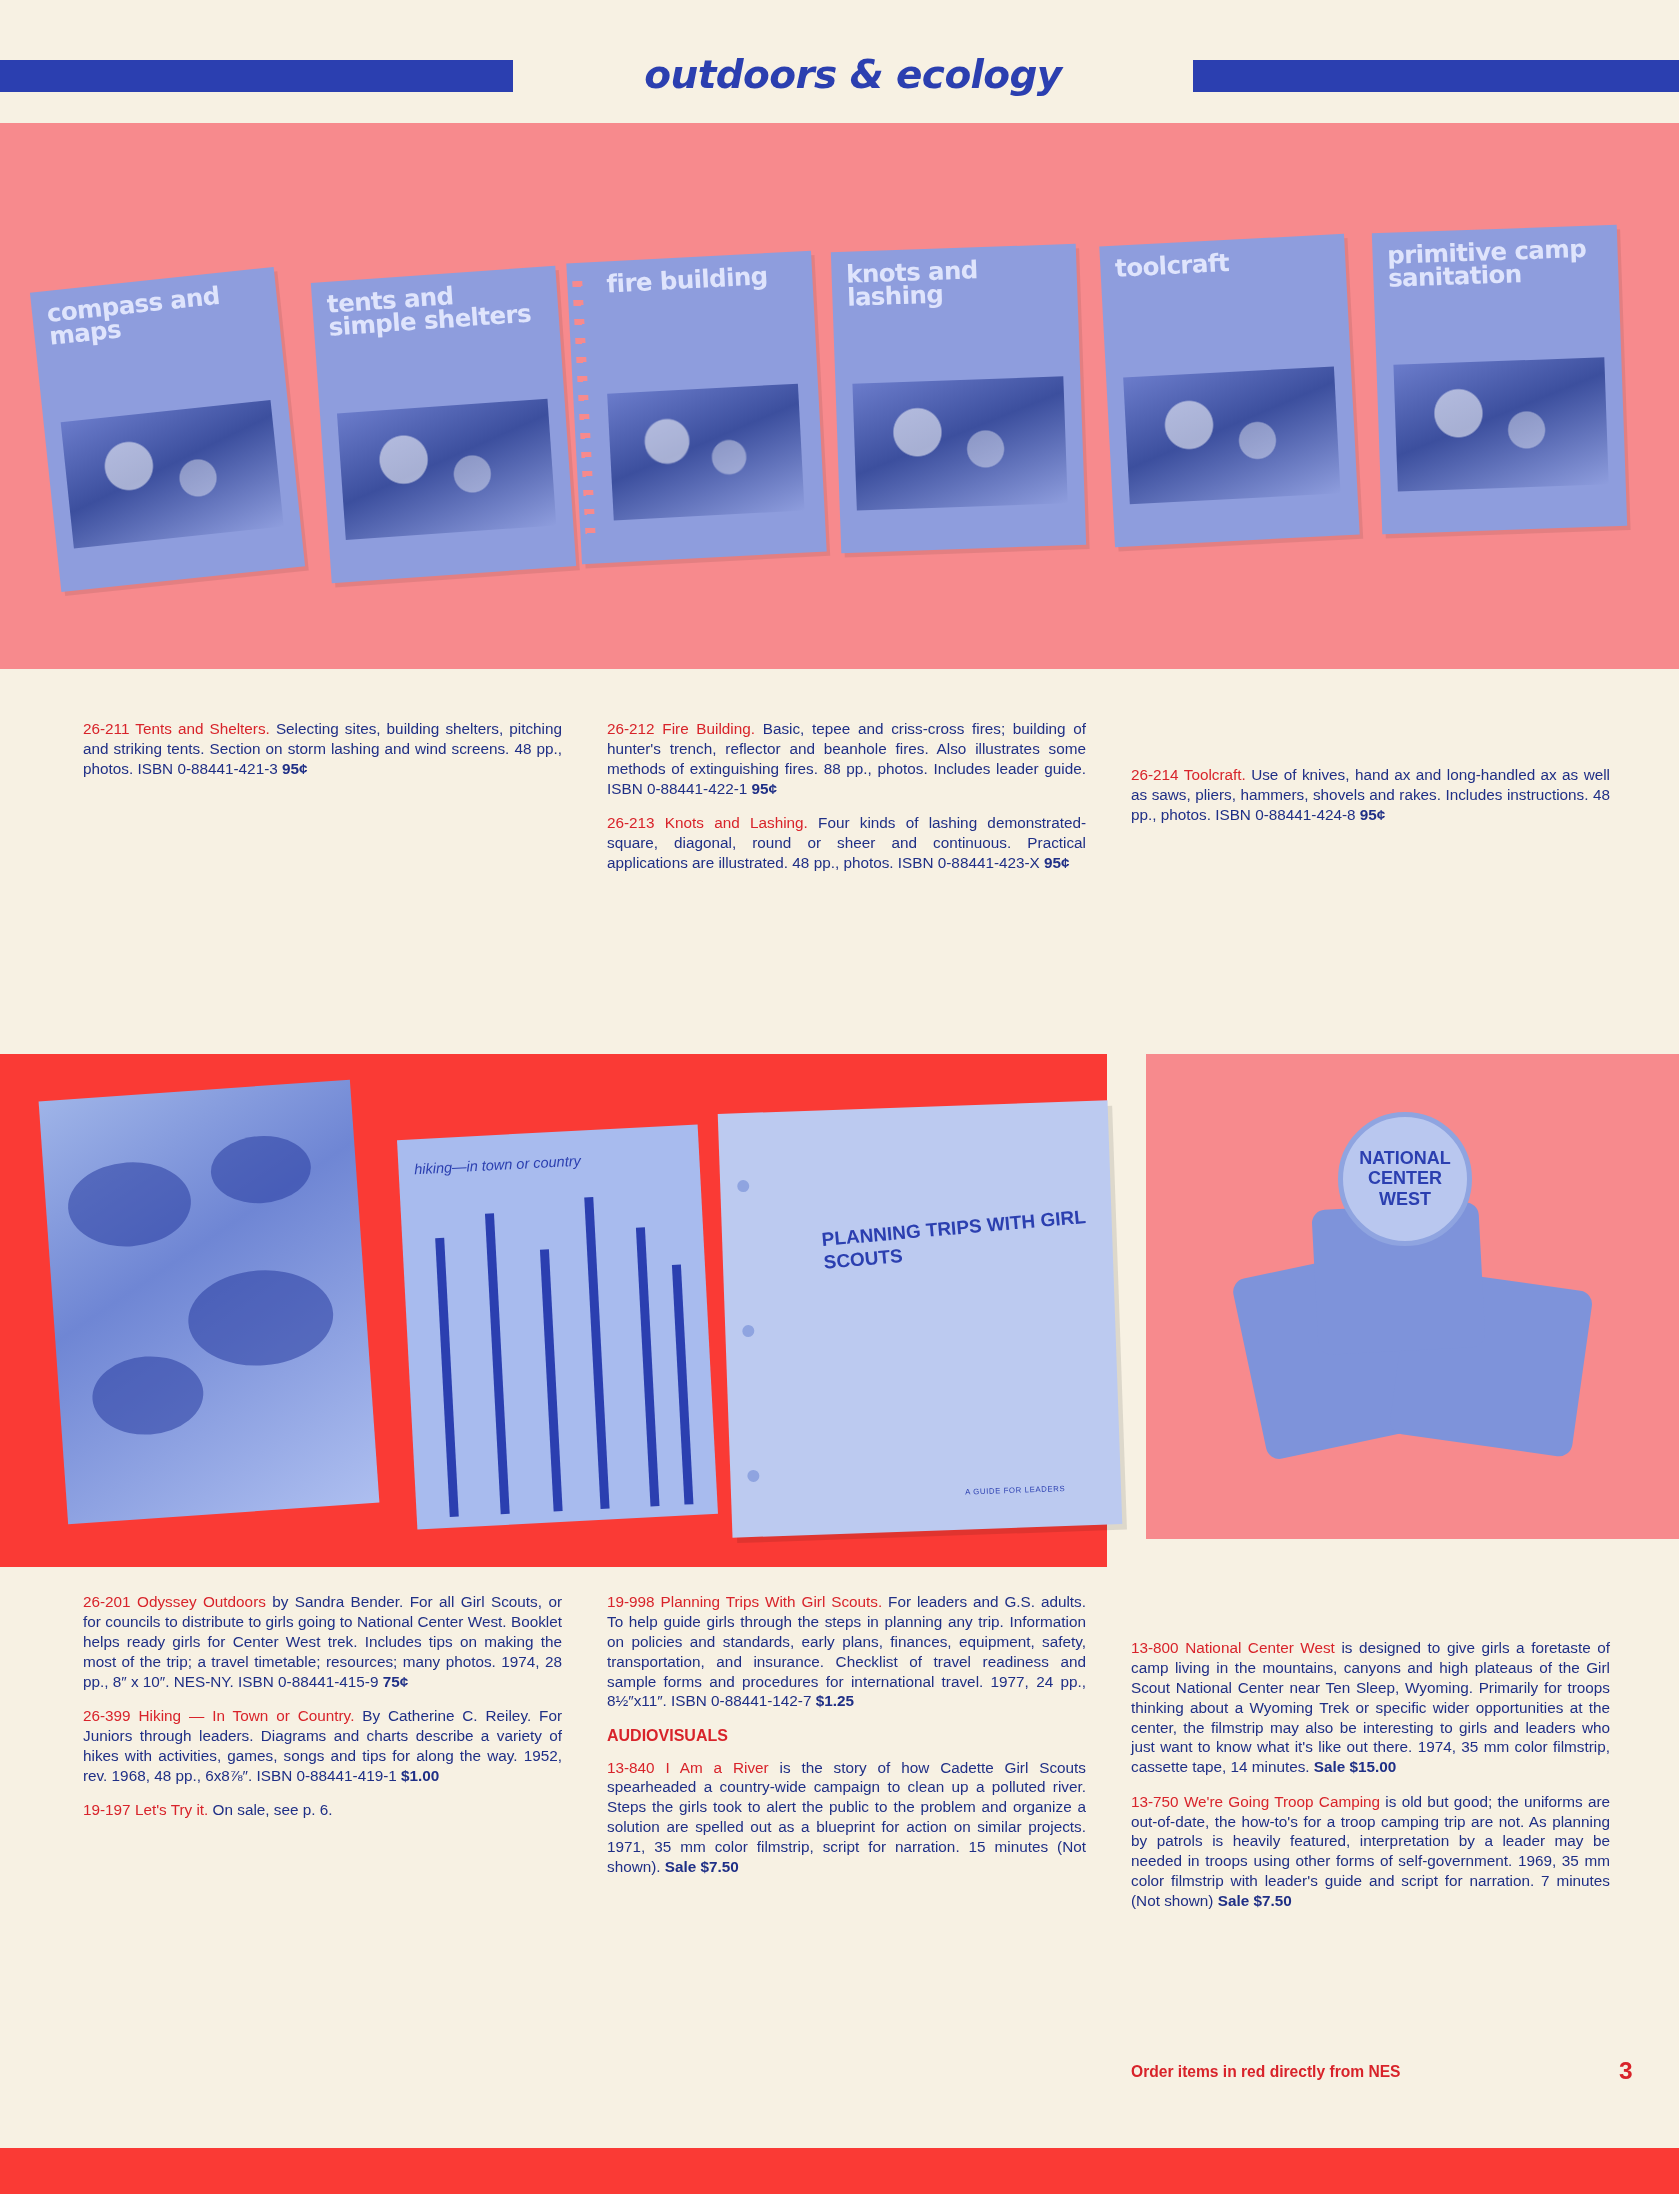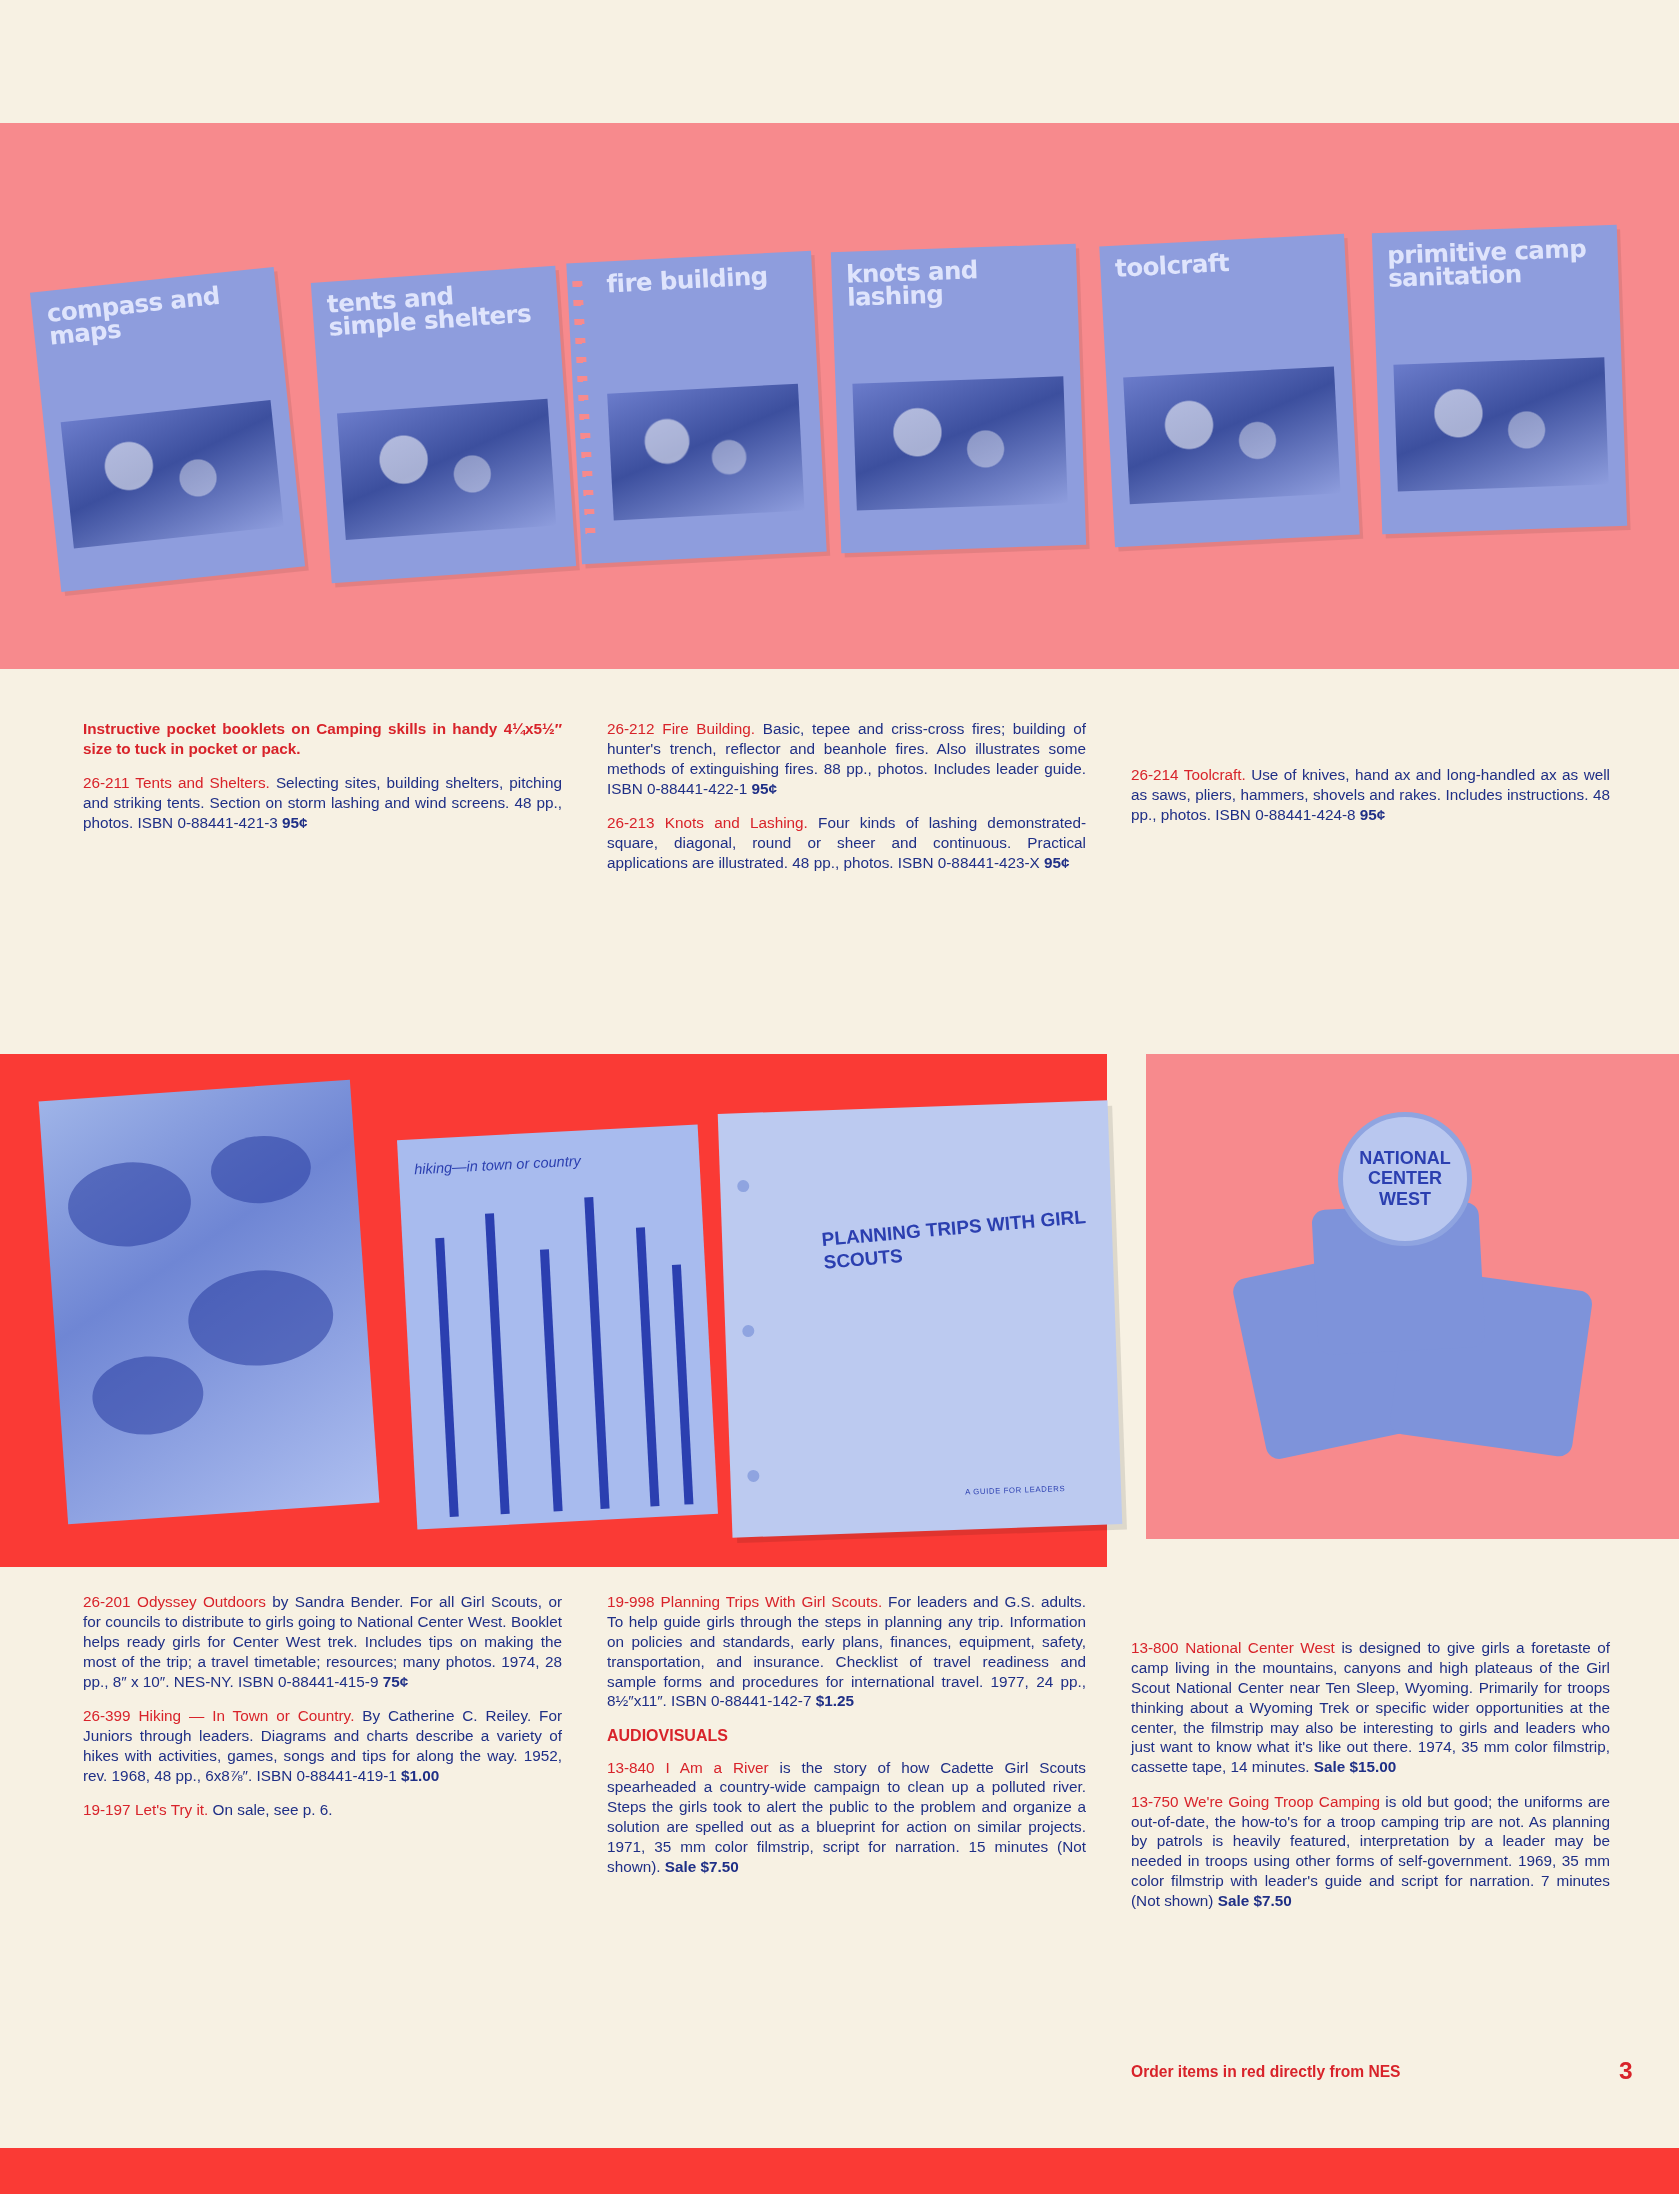--- a/index.html
+++ b/index.html
@@ -281,20 +281,25 @@
     position: absolute;
     background: #7e93da;
     border-radius: 13.4px;
   }
 </style>
 </head>
 <body>
 
 <div class="page">
 
+  <div class="header">
+    <div class="bar-left"></div>
+    <div class="title">outdoors &amp; ecology</div>
+    <div class="bar-right"></div>
+  </div>
 
   <div class="band-pink-1">
 
     <div class="booklet" style="left:45px; top:156px; width:245px; height:301px; transform:rotate(-6deg);">
       <div class="bk-title">compass and maps</div>
       <div class="bk-photo"></div>
     </div>
 
     <div class="booklet" style="left:321px; top:151px; width:245px; height:301px; transform:rotate(-4deg);">
       <div class="bk-title">tents and simple shelters</div>
@@ -320,21 +325,20 @@
     <div class="booklet" style="left:1377px; top:106px; width:245px; height:301px; transform:rotate(-2deg);">
       <div class="bk-title">primitive camp sanitation</div>
       <div class="bk-photo"></div>
     </div>
 
   </div>
 
   <div class="band-cream-1"></div>
 
   <div class="col c1 t1">
-    <p class="intro-bold">Instructive pocket booklets on Camping skills in handy 4¼x5½″ size to tuck in pocket or pack.</p>
     <p>
       <span class="hdr">26-211 Tents and Shelters.</span><span> Selecting sites, building shelters, pitching and striking tents. Section on storm lashing and wind screens. 48 pp., photos. ISBN 0-88441-421-3 </span><span class="price">95¢</span>
     </p>
   </div>
 
   <div class="col c2 t1">
     <p>
       <span class="hdr">26-212 Fire Building.</span><span> Basic, tepee and criss-cross fires; building of hunter's trench, reflector and beanhole fires. Also illustrates some methods of extinguishing fires. 88 pp., photos. Includes leader guide. ISBN 0-88441-422-1 </span><span class="price">95¢</span>
     </p>
     <p>

